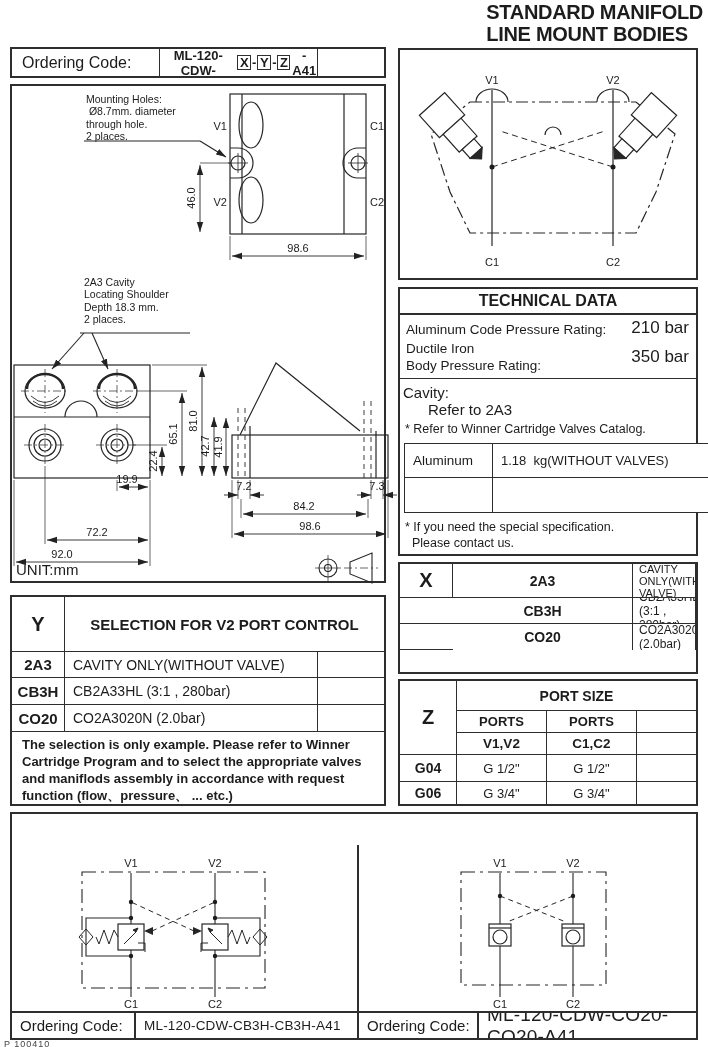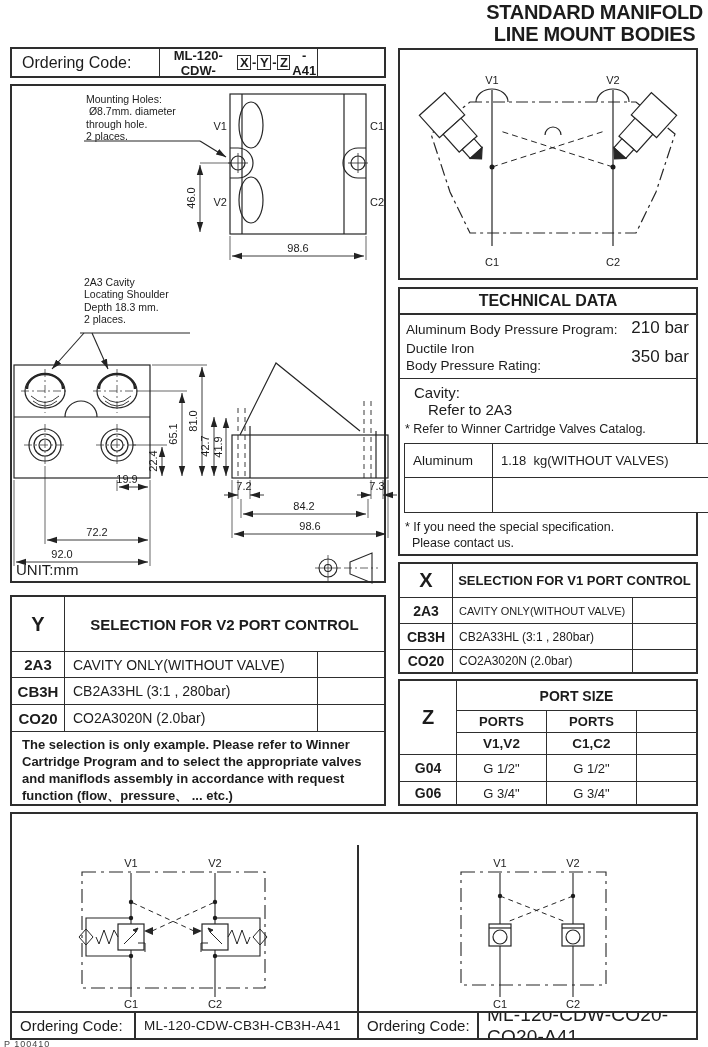--- a/index.html
+++ b/index.html
@@ -2,21 +2,21 @@
 <html><head>
 <meta charset="utf-8">
 <style>
 *{margin:0;padding:0;box-sizing:border-box}
 html,body{width:708px;height:1047px;background:#fff;font-family:"Liberation Sans",sans-serif;color:#1c1c1c;overflow:hidden;position:relative}
 .abs{position:absolute}
 .box{position:absolute;border:2px solid #2e2e2e;background:#fff}
 svg{position:absolute;overflow:visible}
 svg text{font-family:"Liberation Sans",sans-serif;fill:#1c1c1c;font-size:11px}
 .note{position:absolute;white-space:pre-wrap;font-size:10.5px;line-height:1.18;color:#1c1c1c}
-.title{position:absolute;right:5px;top:1px;text-align:center;font-weight:bold;font-size:20px;line-height:1.1;letter-spacing:-0.3px}
+.title{position:absolute;right:5px;top:1px;text-align:left;font-weight:bold;font-size:20px;line-height:1.1;letter-spacing:-0.3px}
 .gtab{position:absolute;display:grid;border:2px solid #2e2e2e;background:#fff}
 .c{display:flex;align-items:center;overflow:hidden}
 .bR{border-right:1.5px solid #2e2e2e}
 .bB{border-bottom:1.5px solid #2e2e2e}
 .ctr{justify-content:center;text-align:center}
 .key{font-weight:bold}
 .bx{display:inline-block;border:1.3px solid #2e2e2e;padding:0 1.5px;margin:0 1px;line-height:1.02}
 .pre{white-space:pre-wrap}
 </style>
 </head>
@@ -230,42 +230,41 @@
   <circle cx="92" cy="117" r="2.5" fill="#1c1c1c"></circle>
   <circle cx="213" cy="117" r="2.5" fill="#1c1c1c"></circle>
   <text x="92" y="34" text-anchor="middle" font-size="15">V1</text>
   <text x="213" y="34" text-anchor="middle" font-size="15">V2</text>
   <text x="92" y="216" text-anchor="middle" font-size="15">C1</text>
   <text x="213" y="216" text-anchor="middle" font-size="15">C2</text>
 </svg>
 
 <div class="box" style="left:398px;top:287px;width:300px;height:269px">
   <div class="abs c ctr" style="left:0;top:0;right:0;height:26px;border-bottom:2px solid #2e2e2e;font-weight:bold;font-size:16px">TECHNICAL DATA</div>
-  <div class="abs" style="left:6px;top:33px;font-size:13.5px">Aluminum Body Pressure Program:</div>
+  <div class="abs" style="left:6px;top:33px;font-size:13.5px">Aluminum Code Pressure Rating:</div>
   <div class="abs" style="right:7px;top:29px;font-size:17px">210 bar</div>
   <div class="abs pre" style="left:6px;top:52px;font-size:13.5px;line-height:1.25">Ductile Iron
 Body Pressure Rating:</div>
   <div class="abs" style="right:7px;top:58px;font-size:17px">350 bar</div>
   <div class="abs" style="left:0;right:0;top:89px;border-top:1.8px solid #2e2e2e"></div>
-  <div class="abs" style="left:14px;top:95px;font-size:15px">Cavity:</div>
+  <div class="abs" style="left:3px;top:95px;font-size:15px">Cavity:</div>
   <div class="abs" style="left:28px;top:112px;font-size:15px">Refer to 2A3</div>
   <div class="abs" style="left:5px;top:133px;font-size:12.5px">* Refer to Winner Cartridge Valves Catalog.</div>
   <div class="gtab" style="left:4px;top:154px;width:340px;height:70px;border-width:1.5px;grid-template-columns:88px 1fr;grid-template-rows:34px 1fr">
     <div class="c bR bB" style="padding-left:8px;font-size:13.5px">Aluminum</div>
     <div class="c bB pre" style="padding-left:8px;font-size:13px">1.18  kg(WITHOUT VALVES)</div>
     <div class="c bR"></div>
     <div class="c"></div>
   </div>
   <div class="abs pre" style="left:5px;top:231px;font-size:12.5px;line-height:1.25">* If you need the special specification.
   Please contact us.</div>
 </div>
 
 <div class="gtab" style="left:398px;top:562px;width:300px;height:112px;grid-template-columns:53px 180px 1fr;grid-template-rows:34px 26px 26px 1fr">
   <div class="c ctr key bR bB" style="font-size:20px">X</div>
-  <div class="c ctr key bB" style="grid-column:2/4;font-size:13px">SELECTION FOR V1 PORT CONTROL</div>
   <div class="c ctr key bR bB" style="font-size:14px">2A3</div>
   <div class="c bR bB" style="padding-left:6px;font-size:11px">CAVITY ONLY(WITHOUT VALVE)</div>
   <div class="c bB"></div>
   <div class="c ctr key bR bB" style="font-size:14px">CB3H</div>
   <div class="c bR bB" style="padding-left:6px;font-size:12px">CB2A33HL (3:1 , 280bar)</div>
   <div class="c bB"></div>
   <div class="c ctr key bR" style="font-size:14px">CO20</div>
   <div class="c bR" style="padding-left:6px;font-size:12px">CO2A3020N (2.0bar)</div>
   <div class="c"></div>
 </div>

